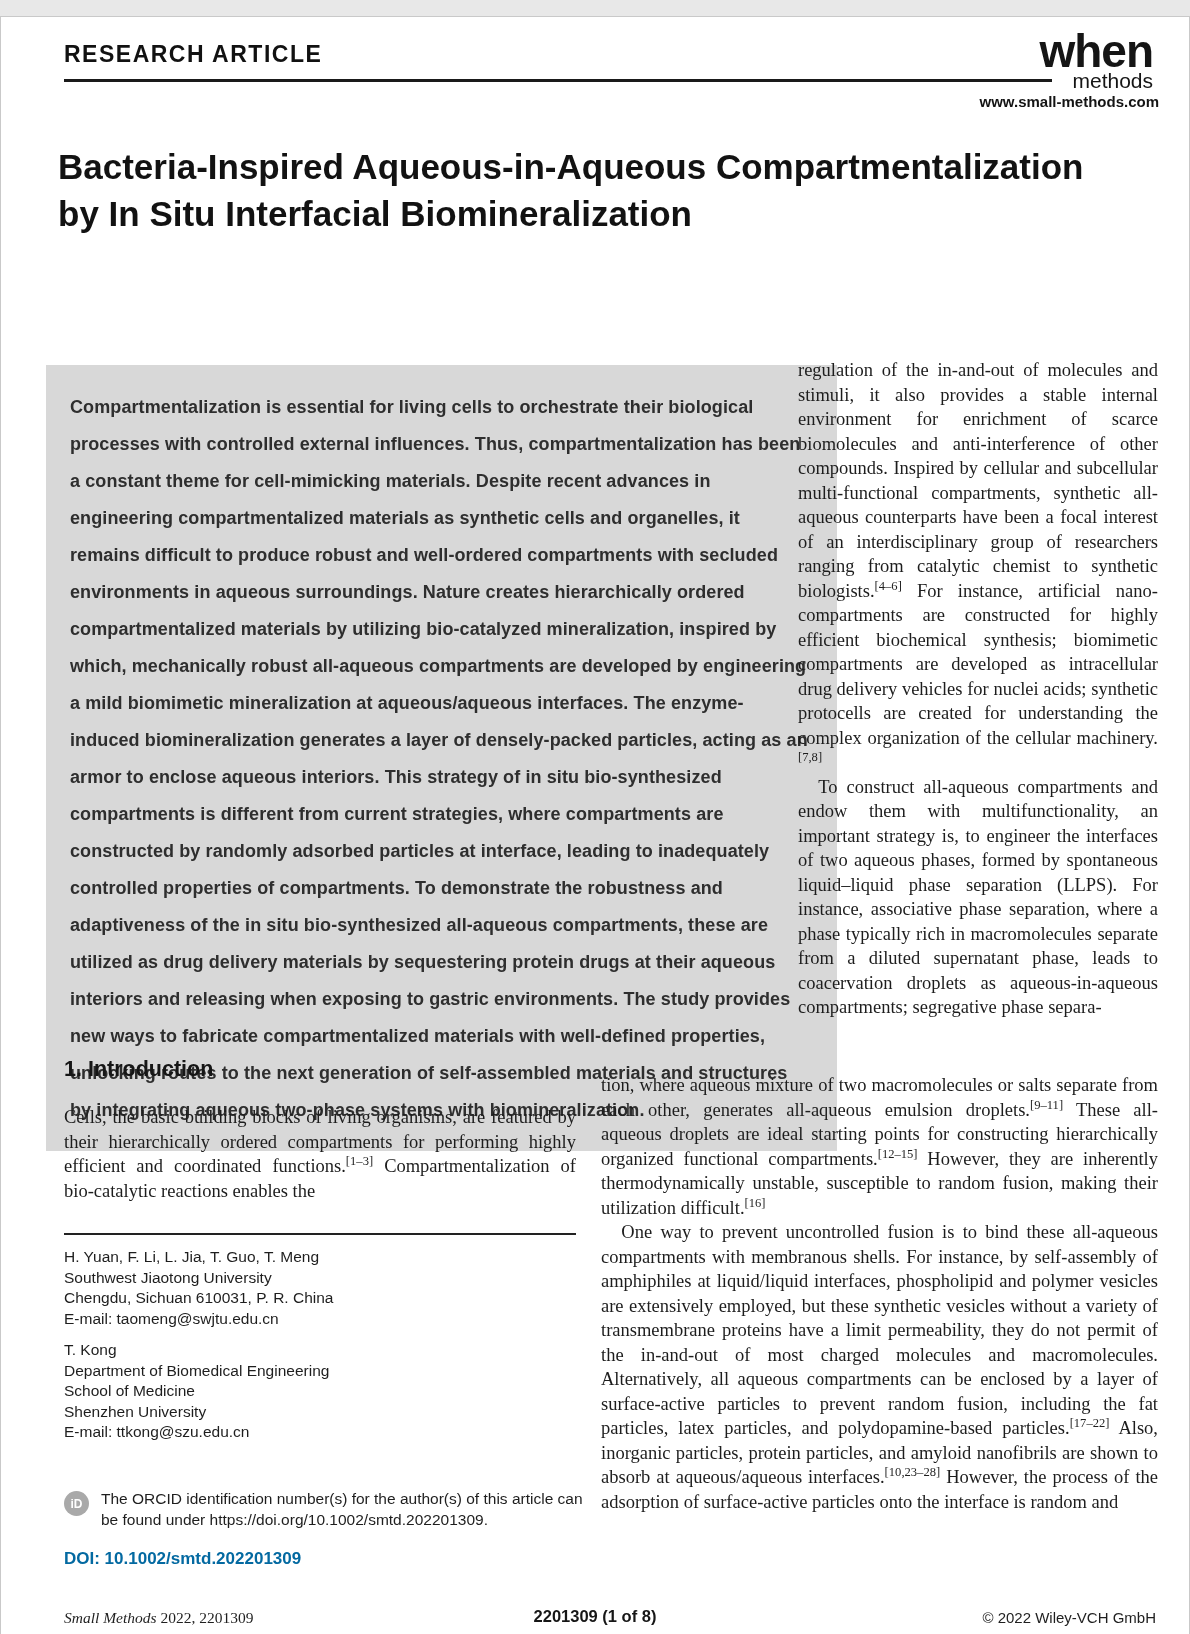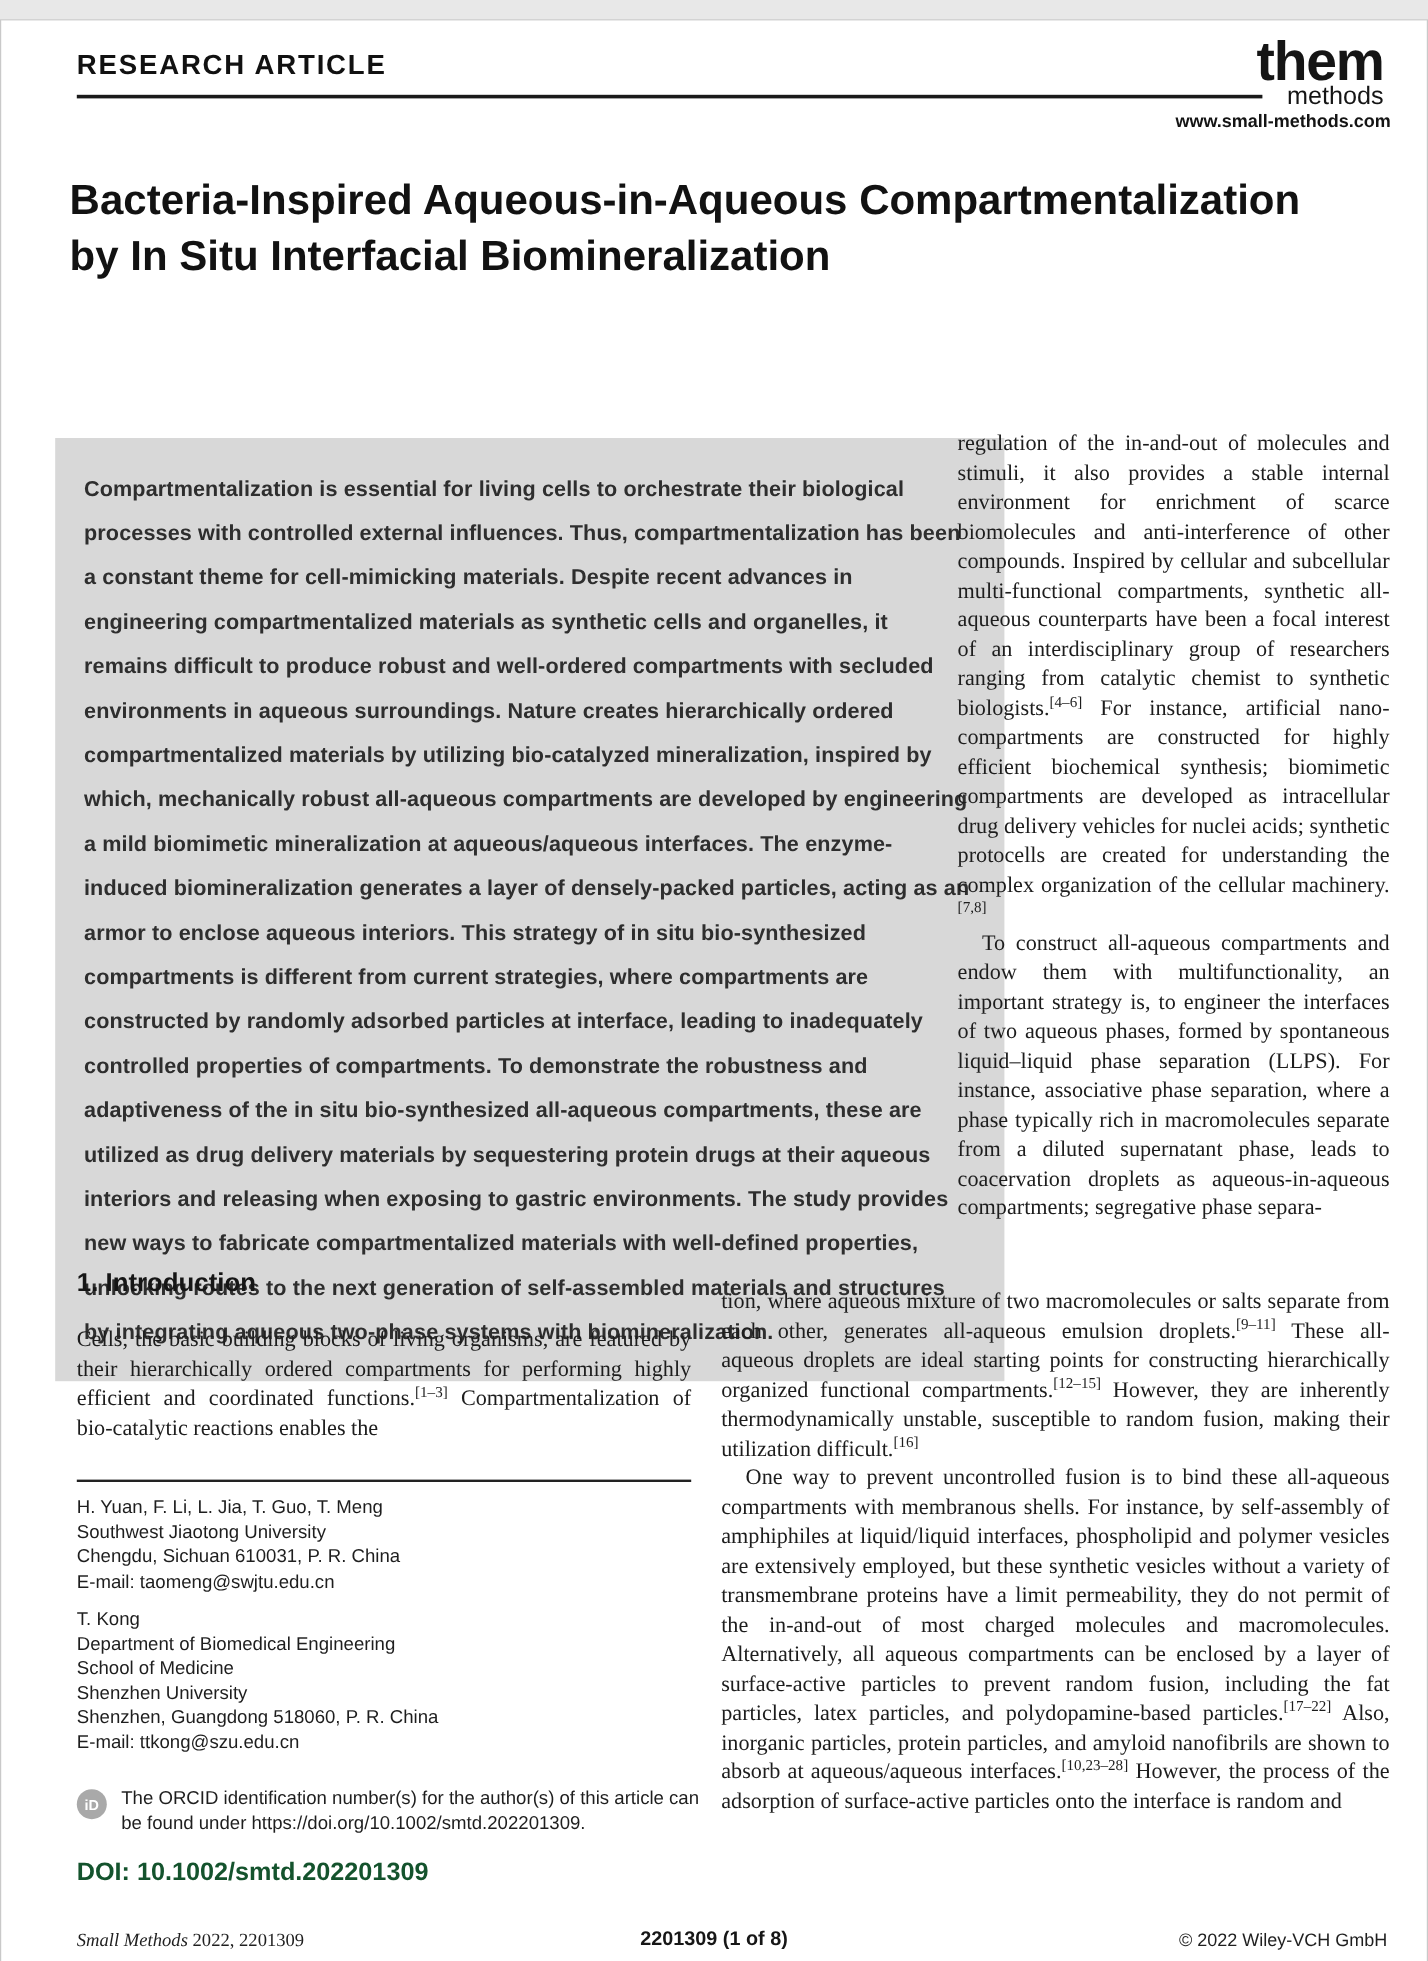--- a/index.html
+++ b/index.html
@@ -97,21 +97,21 @@
     display: flex; align-items: center; justify-content: center;
   }
   .orcid-text {
     margin-left: 37px;
     font-family: "Liberation Sans", sans-serif;
     font-size: 15.5px; line-height: 20.5px; color: #1e1e1e;
   }
   .doi-line {
     left: 63px; top: 1532px;
     font-family: "Liberation Sans", sans-serif;
-    font-weight: 700; font-size: 21px; color: #14532d;
+    font-weight: 700; font-size: 17px; color: #0369a1;
   }
 
   
   .footer-left { left: 63px; top: 1592px; font-size: 15.5px; color: #1f1f1f; }
   .footer-left .jname { font-style: italic; }
   .footer-center {
     left: 0; top: 1590px; width: 100%; text-align: center;
     font-family: "Liberation Sans", sans-serif;
     font-weight: 700; font-size: 16.5px; color: #161616;
   }
@@ -122,21 +122,21 @@
   }
 </style>
 </head>
 <body>
 
 <div class="page">
 
   <div class="abs section-label">RESEARCH ARTICLE</div>
   <div class="abs header-rule"></div>
   <div class="abs logo-block">
-    <div class="logo-small">them</div>
+    <div class="logo-small">when</div>
     <div class="logo-methods">methods</div>
   </div>
   <div class="abs website">www.small-methods.com</div>
 
   <div class="abs title">Bacteria-Inspired Aqueous-in-Aqueous Compartmentalization by In Situ Interfacial Biomineralization</div>
 
   <div class="abs abstract-box">
     <div class="abstract-text">Compartmentalization is essential for living cells to orchestrate their biological processes with controlled external influences. Thus, compartmentalization has been a constant theme for cell-mimicking materials. Despite recent advances in engineering compartmentalized materials as synthetic cells and organelles, it remains difficult to produce robust and well-ordered compartments with secluded environments in aqueous surroundings. Nature creates hierarchically ordered compartmentalized materials by utilizing bio-catalyzed mineralization, inspired by which, mechanically robust all-aqueous compartments are developed by engineering a mild biomimetic mineralization at aqueous/aqueous interfaces. The enzyme-induced biomineralization generates a layer of densely-packed particles, acting as an armor to enclose aqueous interiors. This strategy of in situ bio-synthesized compartments is different from current strategies, where compartments are constructed by randomly adsorbed particles at interface, leading to inadequately controlled properties of compartments. To demonstrate the robustness and adaptiveness of the in situ bio-synthesized all-aqueous compartments, these are utilized as drug delivery materials by sequestering protein drugs at their aqueous interiors and releasing when exposing to gastric environments. The study provides new ways to fabricate compartmentalized materials with well-defined properties, unlocking routes to the next generation of self-assembled materials and structures by integrating aqueous two-phase systems with biomineralization.</div>
   </div>
 
@@ -159,21 +159,20 @@
       <div>H. Yuan, F. Li, L. Jia, T. Guo, T. Meng</div>
       <div>Southwest Jiaotong University</div>
       <div>Chengdu, Sichuan 610031, P. R. China</div>
       <div>E-mail: taomeng@swjtu.edu.cn</div>
     </div>
     <div class="affil-group-2">
       <div>T. Kong</div>
       <div>Department of Biomedical Engineering</div>
       <div>School of Medicine</div>
       <div>Shenzhen University</div>
-      <div>Shenzhen, Guangdong 518060, P. R. China</div>
       <div>E-mail: ttkong@szu.edu.cn</div>
     </div>
   </div>
 
   <div class="abs orcid-row">
     <div class="orcid-icon">iD</div>
     <div class="orcid-text">The ORCID identification number(s) for the author(s) of this article can be found under https://doi.org/10.1002/smtd.202201309.</div>
   </div>
 
   <div class="abs doi-line">DOI: 10.1002/smtd.202201309</div>

